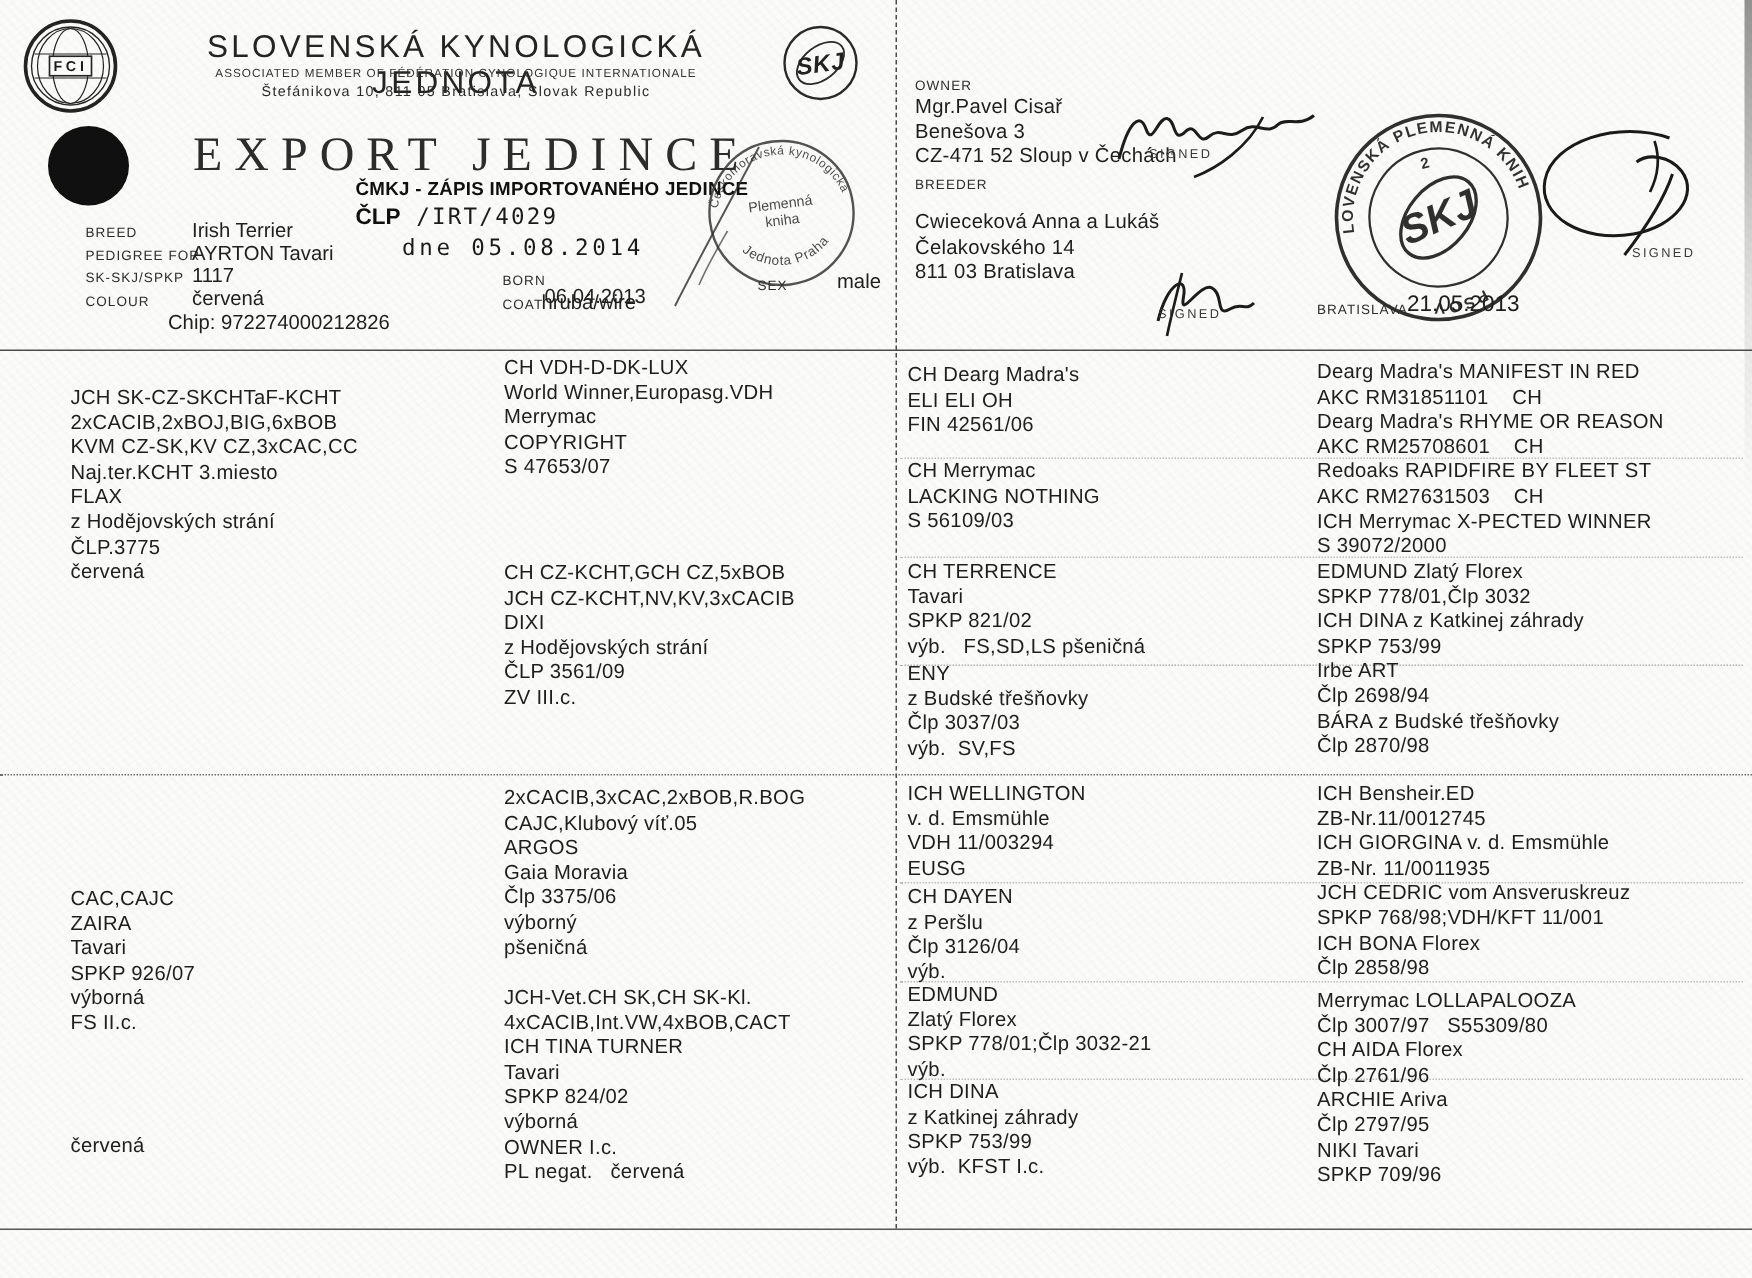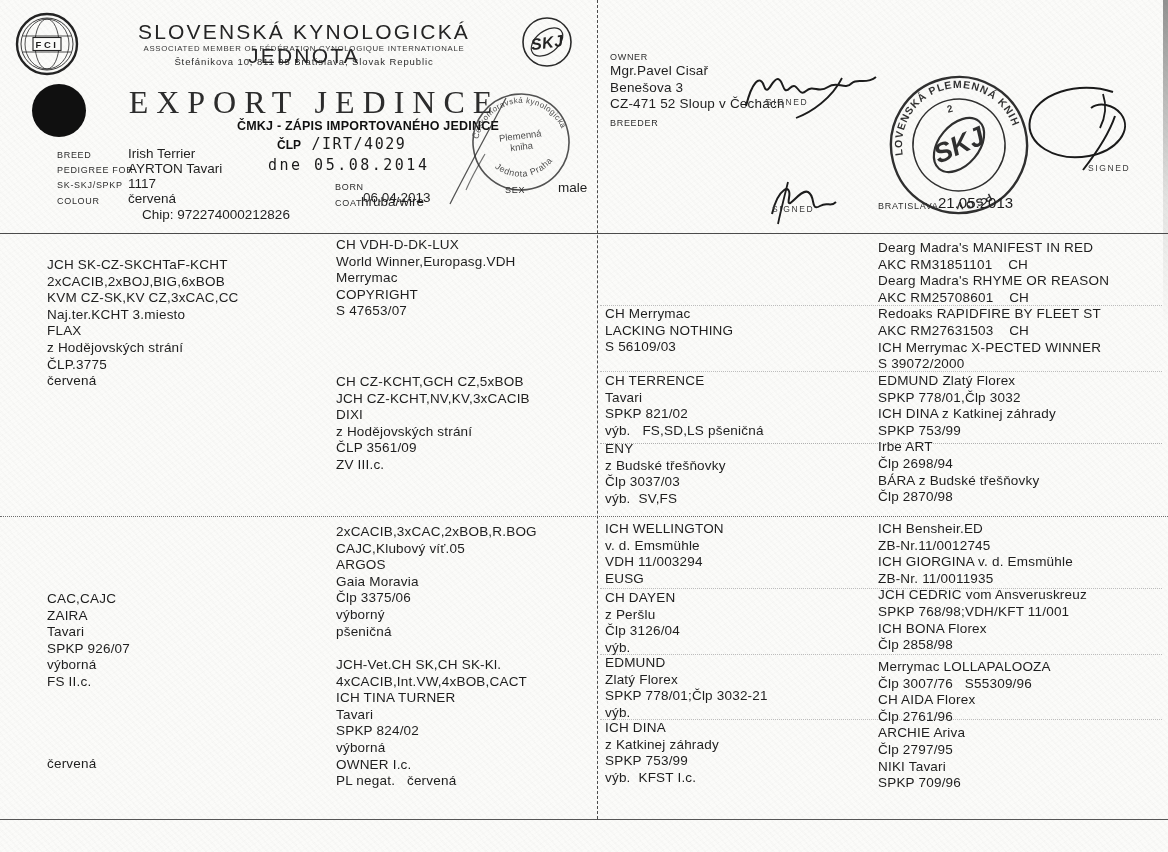--- a/index.html
+++ b/index.html
@@ -13,21 +13,21 @@
   .lbl{font-size:9px;letter-spacing:.7px;color:#2d2d2d;}
   .val{font-size:13.5px;color:#1f1f1f;}
   .mono{font-family:"DejaVu Sans Mono",monospace;}
   .pl{font-size:13.5px;line-height:16.6px;white-space:pre;color:#1e1e1e;letter-spacing:.2px;}
   .pblock{position:absolute;}
   .org-name{font-size:21px;letter-spacing:2.2px;font-weight:500;color:#242424;}
   .org-member{font-size:7.8px;letter-spacing:.7px;color:#333;}
   .org-addr{font-size:9.5px;letter-spacing:.9px;color:#2a2a2a;}
   .doc-title{font-family:"Liberation Serif",serif;font-size:32px;letter-spacing:8px;font-weight:500;color:#2c2c2c;}
   .import-note{font-size:12.5px;font-weight:700;color:#101010;letter-spacing:.2px;}
-  .clp-lab{font-size:12px;font-weight:700;color:#101010;margin-left:40px;}
+  .clp-lab{font-size:15px;font-weight:700;color:#101010;}
   .clp-val{font-size:15px;letter-spacing:1.5px;color:#1a1a1a;}
   .clp-date{font-size:15px;letter-spacing:2.5px;color:#1a1a1a;}
   .signed{font-size:8.5px;letter-spacing:1.6px;color:#3a3a3a;}
   .blackdot{border-radius:50%;background:#101010;}
   .hline,.vline{position:absolute;}
   .scan-edge{position:absolute;right:0;top:0;width:5px;height:330px;
              background:linear-gradient(180deg,rgba(60,60,60,.55),rgba(60,60,60,.12) 60%,transparent);}
   svg text{font-family:"Liberation Sans",sans-serif;}
 </style>
 </head>
@@ -100,21 +100,21 @@
 
   <div class="abs lbl" style="left:57px;top:165px;">PEDIGREE FOR</div>
   <div class="abs val" style="left:128px;top:161px;font-weight:500;">AYRTON Tavari</div>
 
   <div class="abs lbl" style="left:57px;top:180px;">SK-SKJ/SPKP</div>
   <div class="abs val" style="left:128px;top:176px;">1117</div>
 
   <div class="abs lbl" style="left:57px;top:196px;">COLOUR</div>
   <div class="abs val" style="left:128px;top:191px;">červená</div>
 
-  <div class="abs val" style="left:142px;top:207px;text-align:right;">Chip: 972274000212826</div>
+  <div class="abs val" style="left:112px;top:207px;text-align:right;">Chip: 972274000212826</div>
 
   <div class="abs lbl" style="left:335px;top:182px;">BORN</div>
   <div class="abs val" style="left:363px;top:190px;">06.04.2013</div>
 
   <div class="abs lbl" style="left:335px;top:198px;">COAT</div>
   <div class="abs val" style="left:361px;top:194px;">hrubá/wire</div>
 
   <div class="abs lbl" style="left:505px;top:185px;">SEX</div>
   <div class="abs val" style="left:558px;top:180px;">male</div>
 
@@ -124,20 +124,25 @@
       <div class="pl">Benešova 3</div>
       <div class="pl">CZ-471 52 Sloup v Čechách</div>
     </div>
   <svg class="abs" style="left:738px;top:64px;" width="145" height="55" viewBox="0 0 145 55">
     <path d="M8,42 C14,18 22,10 26,22 C30,34 34,14 40,15 C46,16 44,32 52,24 C60,16 60,34 68,27 C76,20 80,30 90,23 C100,16 106,27 114,19 C120,14 128,21 138,13" fill="none" stroke="#1c1c1c" stroke-width="2"></path>
     <path d="M104,14 C94,34 74,48 58,54" fill="none" stroke="#1c1c1c" stroke-width="1.8"></path>
   </svg>
   <div class="abs signed" style="left:766px;top:97px;">SIGNED</div>
 
   <div class="abs lbl" style="left:610px;top:118px;">BREEDER</div>
+  <div class="abs" style="left:610px;top:140px;">
+      <div class="pl">Cwieceková Anna a Lukáš</div>
+      <div class="pl">Čelakovského 14</div>
+      <div class="pl">811 03 Bratislava</div>
+    </div>
   <svg class="abs" style="left:758px;top:176px;" width="85" height="50" viewBox="0 0 85 50">
     <path d="M14,38 C20,12 34,6 31,22 C28,38 42,12 50,16 C58,20 52,36 62,30 C70,25 72,32 78,26" fill="none" stroke="#1c1c1c" stroke-width="2"></path>
     <path d="M30,6 C26,22 22,38 20,48" fill="none" stroke="#1c1c1c" stroke-width="1.8"></path>
   </svg>
   <div class="abs signed" style="left:772px;top:204px;">SIGNED</div>
 
   <svg class="abs" style="left:884px;top:70px;" width="150" height="150" viewBox="0 0 150 150" opacity="0.92">
     <defs>
       <path id="skjTop" d="M 18,75 A 57,57 0 1 1 132,75"></path>
       <path id="skjBot" d="M 132,75 A 57,57 0 0 1 18,75"></path>
@@ -230,20 +235,25 @@
       <div class="pblock" style="left: 336px; top: 657px;">
         <div class="pl">JCH-Vet.CH SK,CH SK-Kl.</div>
         <div class="pl">4xCACIB,Int.VW,4xBOB,CACT</div>
         <div class="pl">ICH TINA TURNER</div>
         <div class="pl">Tavari</div>
         <div class="pl">SPKP 824/02</div>
         <div class="pl">výborná</div>
         <div class="pl">OWNER I.c.</div>
         <div class="pl">PL negat.   červená</div>
       </div>
+      <div class="pblock" style="left: 605px; top: 242px;">
+        <div class="pl">CH Dearg Madra's</div>
+        <div class="pl">ELI ELI OH</div>
+        <div class="pl">FIN 42561/06</div>
+      </div>
       <div class="pblock" style="left: 605px; top: 306px;">
         <div class="pl">CH Merrymac</div>
         <div class="pl">LACKING NOTHING</div>
         <div class="pl">S 56109/03</div>
       </div>
       <div class="pblock" style="left: 605px; top: 373px;">
         <div class="pl">CH TERRENCE</div>
         <div class="pl">Tavari</div>
         <div class="pl">SPKP 821/02</div>
         <div class="pl">výb.   FS,SD,LS pšeničná</div>
@@ -303,21 +313,21 @@
         <div class="pl">ZB-Nr.11/0012745</div>
         <div class="pl">ICH GIORGINA v. d. Emsmühle</div>
         <div class="pl">ZB-Nr. 11/0011935</div>
         <div class="pl">JCH CEDRIC vom Ansveruskreuz</div>
         <div class="pl">SPKP 768/98;VDH/KFT 11/001</div>
         <div class="pl">ICH BONA Florex</div>
         <div class="pl">Člp 2858/98</div>
       </div>
       <div class="pblock" style="left: 878px; top: 659px;">
         <div class="pl">Merrymac LOLLAPALOOZA</div>
-        <div class="pl">Člp 3007/76   S55309/96</div>
+        <div class="pl">Člp 3007/97   S55309/80</div>
         <div class="pl">CH AIDA Florex</div>
         <div class="pl">Člp 2761/96</div>
         <div class="pl">ARCHIE Ariva</div>
         <div class="pl">Člp 2797/95</div>
         <div class="pl">NIKI Tavari</div>
         <div class="pl">SPKP 709/96</div>
       </div>
     </div>
 
 </div>

